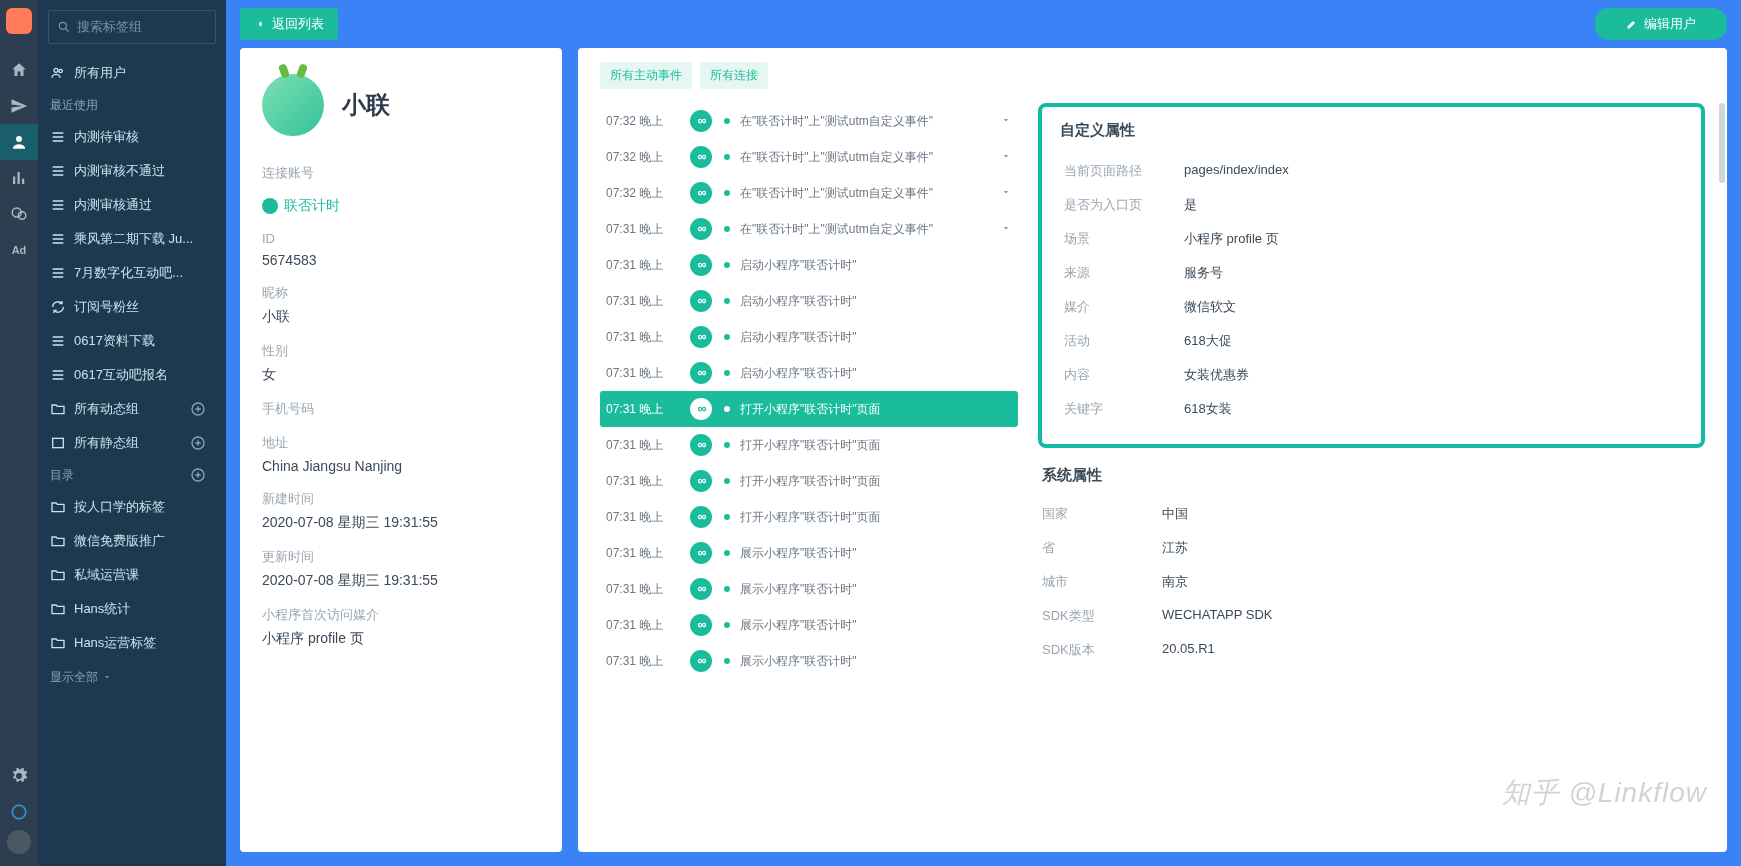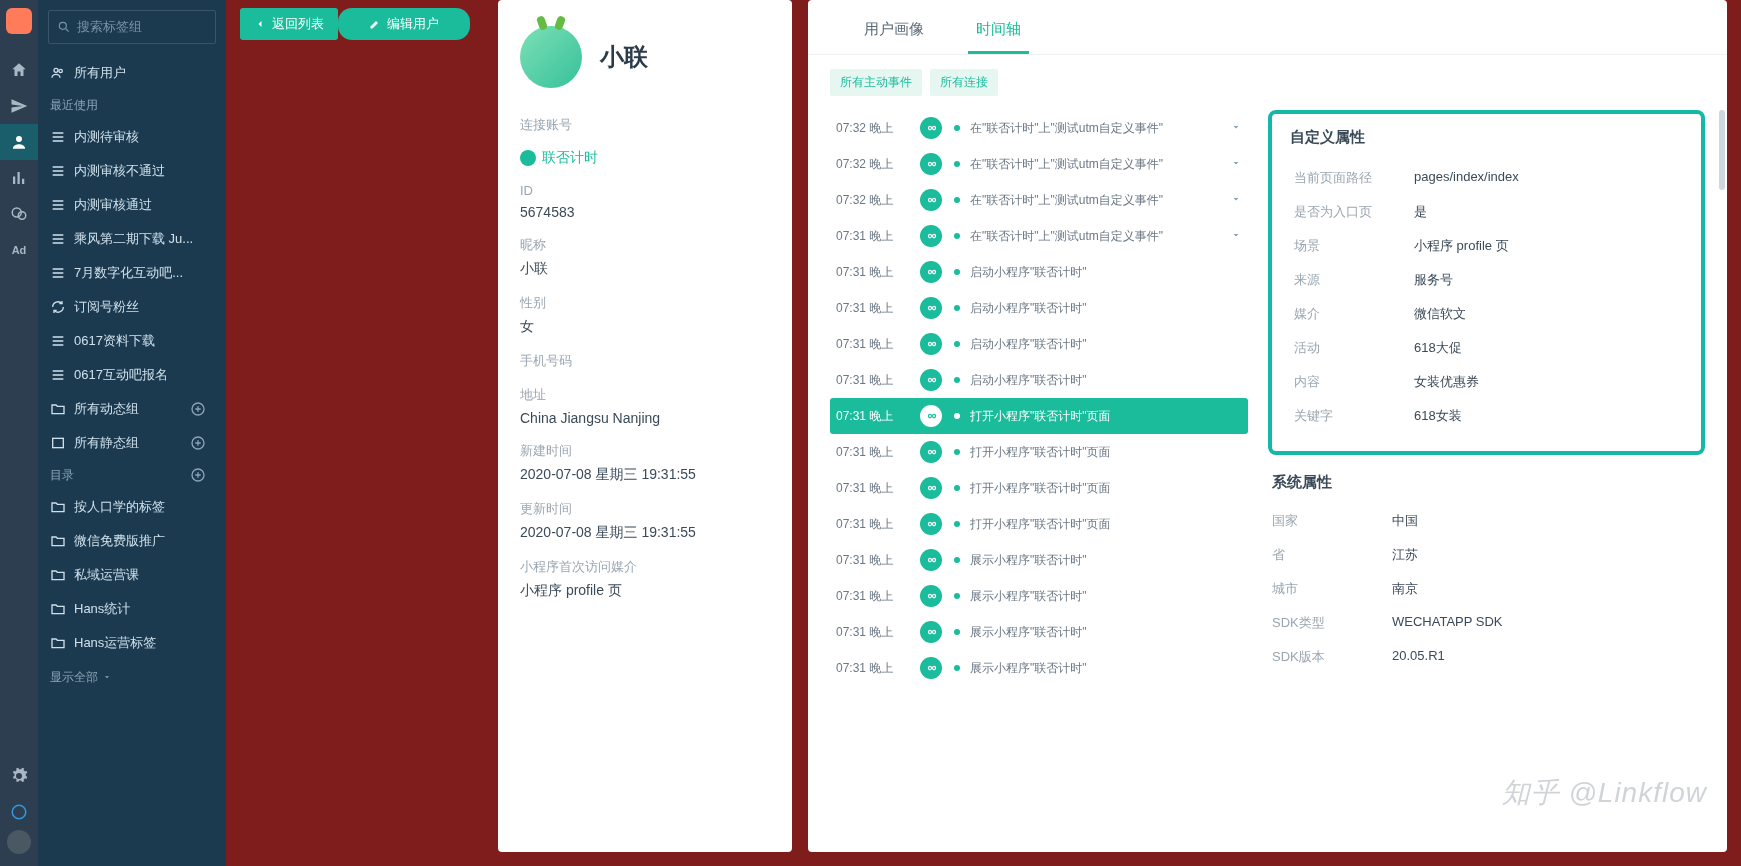--- a/index.html
+++ b/index.html
@@ -23,31 +23,31 @@
 .side-item { display: flex; align-items: center; height: 34px; padding: 0 12px; font-size: 13px; cursor: pointer; color: #cfe0eb; }
 .side-item svg { width: 16px; height: 16px; margin-right: 8px; flex-shrink: 0; }
 .side-item.section { color: #8aa4b5; font-size: 12px; height: 30px; }
 .side-item .add { margin-left: auto; width: 16px; height: 16px; color: #8aa4b5; }
 .side-item.show-all { color: #8aa4b5; font-size: 12px; }
 .side-item.show-all svg { width: 10px; height: 10px; }
 .side-item.light { font-weight: 500; }
 .side-item .txt { white-space: nowrap; overflow: hidden; text-overflow: ellipsis; }
 
 
-.main { flex: 1; display: flex; flex-direction: row; background: #7f1d1d; justify-content: space-between; }
+.main { flex: 1; display: flex; flex-direction: column; background: #3b82f6; justify-content: space-between; }
 .topbar { height: 48px; display: flex; align-items: center; padding: 0 14px; }
 .btn-back { background: #1abc9c; color: #fff; border: none; height: 32px; padding: 0 14px; border-radius: 3px; display: flex; align-items: center; cursor: pointer; font-size: 13px; }
 .btn-back svg { width: 12px; height: 12px; margin-right: 6px; }
 .btn-edit { margin-left: auto; background: #1abc9c; color: #fff; border: none; height: 32px; padding: 0 31px; border-radius: 14px; display: flex; align-items: center; cursor: pointer; font-size: 13px; }
 .btn-edit svg { width: 12px; height: 12px; margin-right: 6px; }
 
 .content { flex: 1; display: flex; gap: 16px; padding: 0 14px 14px; overflow: hidden; }
 
 
-.profile-card { width: 294px; background: #fff; border-radius: 4px; padding: 26px 22px; overflow-y: auto; }
+.profile-card { width: 322px; background: #fff; border-radius: 4px; padding: 26px 22px; overflow-y: auto; }
 .profile-head { display: flex; align-items: center; margin-bottom: 28px; }
 .profile-head .av { width: 62px; height: 62px; border-radius: 50%; background: linear-gradient(135deg,#7de0b5,#35c19a); position: relative; margin-right: 18px; display:flex; align-items:center; justify-content:center; }
 .profile-head .av::before { content:""; position:absolute; top:-10px; left:18px; width:8px; height:14px; background:#6b4; border-radius:4px; transform:rotate(-20deg); }
 .profile-head .av::after { content:""; position:absolute; top:-10px; right:18px; width:8px; height:14px; background:#6b4; border-radius:4px; transform:rotate(20deg); }
 .profile-head .name { font-size: 24px; font-weight: 600; color: #2b3b4b; }
 .pf-label { font-size: 13px; color: #9aa6b1; margin-top: 16px; margin-bottom: 6px; }
 .pf-value { font-size: 14px; color: #3b4a58; }
 .pf-account { display: flex; align-items: center; color: #1abc9c; font-weight: 500; margin-top: 15px; }
 .pf-account .acct-ic { width: 16px; height: 16px; background: #1abc9c; border-radius: 50%; margin-right: 6px; display:inline-block; }
 
@@ -307,24 +307,20 @@
         <div class="pf-value">China Jiangsu Nanjing</div>
         <div class="pf-label">新建时间</div>
         <div class="pf-value">2020-07-08 星期三 19:31:55</div>
         <div class="pf-label">更新时间</div>
         <div class="pf-value">2020-07-08 星期三 19:31:55</div>
         <div class="pf-label">小程序首次访问媒介</div>
         <div class="pf-value">小程序 profile 页</div>
       </div>
 
       <div class="right-pane">
-        <div class="tabs">
-          <div class="tab">用户画像</div>
-          <div class="tab active">时间轴</div>
-        </div>
         <div class="filters">
           <div class="filter-pill">所有主动事件</div>
           <div class="filter-pill">所有连接</div>
         </div>
         <div class="timeline-body">
           <div class="events" id="events">
               <div class="ev-row">
                 <span class="time">07:32 晚上</span>
                 <span class="tic">
                   <svg viewBox="0 0 24 24" fill="currentColor">

